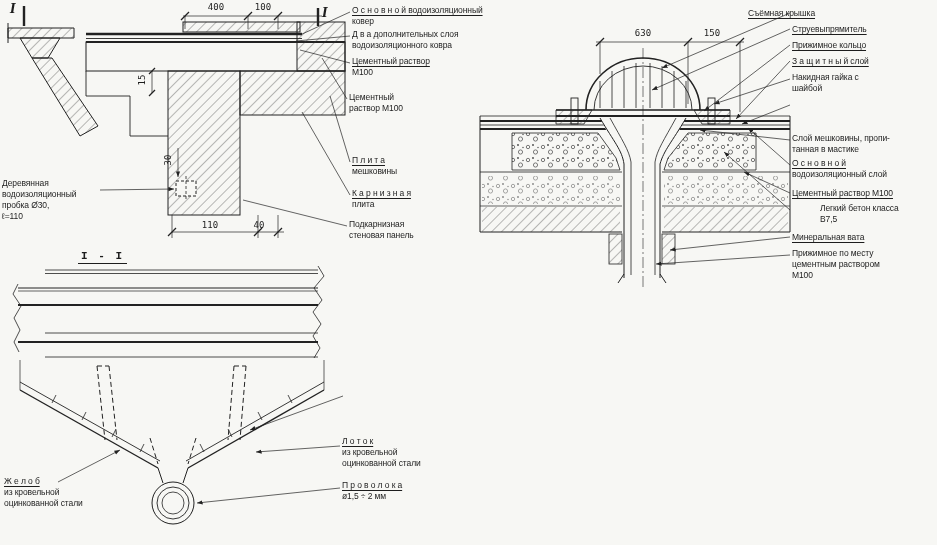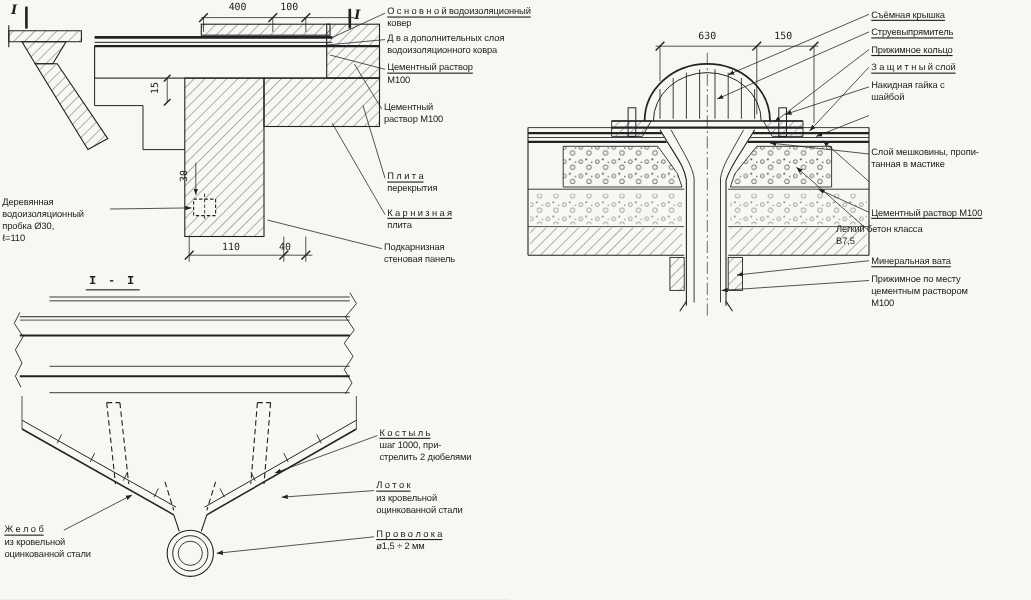--- a/index.html
+++ b/index.html
@@ -267,83 +267,82 @@
   <div class="co" style="left:352px;top:56px">
     <span class="ln u">Цементный раствор</span>
     <span class="ln">М100</span>
   </div>
   <div class="co" style="left:349px;top:92px">
     <span class="ln">Цементный</span>
     <span class="ln">раствор М100</span>
   </div>
   <div class="co" style="left:352px;top:155px">
     <span class="ln u">П л и т а</span>
-    <span class="ln">перекрытия</span>
+    <span class="ln">мешковины</span>
   </div>
   <div class="co" style="left:352px;top:188px">
     <span class="ln u">К а р н и з н а я</span>
     <span class="ln">плита</span>
   </div>
   <div class="co" style="left:349px;top:219px">
     <span class="ln">Подкарнизная</span>
     <span class="ln">стеновая панель</span>
   </div>
 
   <div class="dim" style="left:612px;top:28px;width:62px">630</div>
   <div class="dim" style="left:690px;top:28px;width:44px">150</div>
 
-  <div class="co" style="left:792px;top:8px">
+  <div class="co" style="left:748px;top:8px">
     <span class="ln u">Съёмная крышка</span>
   </div>
   <div class="co" style="left:792px;top:24px">
     <span class="ln u">Струевыпрямитель</span>
   </div>
   <div class="co" style="left:792px;top:40px">
     <span class="ln u">Прижимное кольцо</span>
   </div>
   <div class="co" style="left:792px;top:56px">
     <span class="ln u">З а щ и т н ы й  слой</span>
   </div>
   <div class="co" style="left:792px;top:72px">
     <span class="ln">Накидная гайка с</span>
     <span class="ln">шайбой</span>
   </div>
   <div class="co" style="left:792px;top:133px">
     <span class="ln">Слой мешковины, пропи-</span>
     <span class="ln">танная в мастике</span>
   </div>
+  <div class="co" style="left:792px;top:158px">
+    <span class="ln u">О с н о в н о й</span>
+    <span class="ln">водоизоляционный слой</span>
+  </div>
   <div class="co" style="left:792px;top:188px">
     <span class="ln u">Цементный раствор М100</span>
   </div>
-  <div class="co" style="left:760px;top:203px">
+  <div class="co" style="left:820px;top:203px">
     <span class="ln">Легкий бетон класса</span>
     <span class="ln">В7,5</span>
   </div>
   <div class="co" style="left:792px;top:232px">
     <span class="ln u">Минеральная вата</span>
   </div>
   <div class="co" style="left:792px;top:248px">
     <span class="ln">Прижимное по месту</span>
     <span class="ln">цементным раствором</span>
     <span class="ln">М100</span>
   </div>
 
   <div class="title" style="left:78px;top:250px">I - I</div>
 
   <div class="co" style="left:4px;top:476px">
     <span class="ln u">Ж е л о б</span>
     <span class="ln">из кровельной</span>
     <span class="ln">оцинкованной стали</span>
   </div>
 
-  <div class="co" style="left:345px;top:388px">
-    <span class="ln u">К о с т ы л ь</span>
-    <span class="ln">шаг 1000, при-</span>
-    <span class="ln">стрелить 2 дюбелями</span>
-  </div>
   <div class="co" style="left:342px;top:436px">
     <span class="ln u">Л о т о к</span>
     <span class="ln">из кровельной</span>
     <span class="ln">оцинкованной стали</span>
   </div>
   <div class="co" style="left:342px;top:480px">
     <span class="ln u">П р о в о л о к а</span>
     <span class="ln">ø1,5 ÷ 2 мм</span>
   </div>
 

